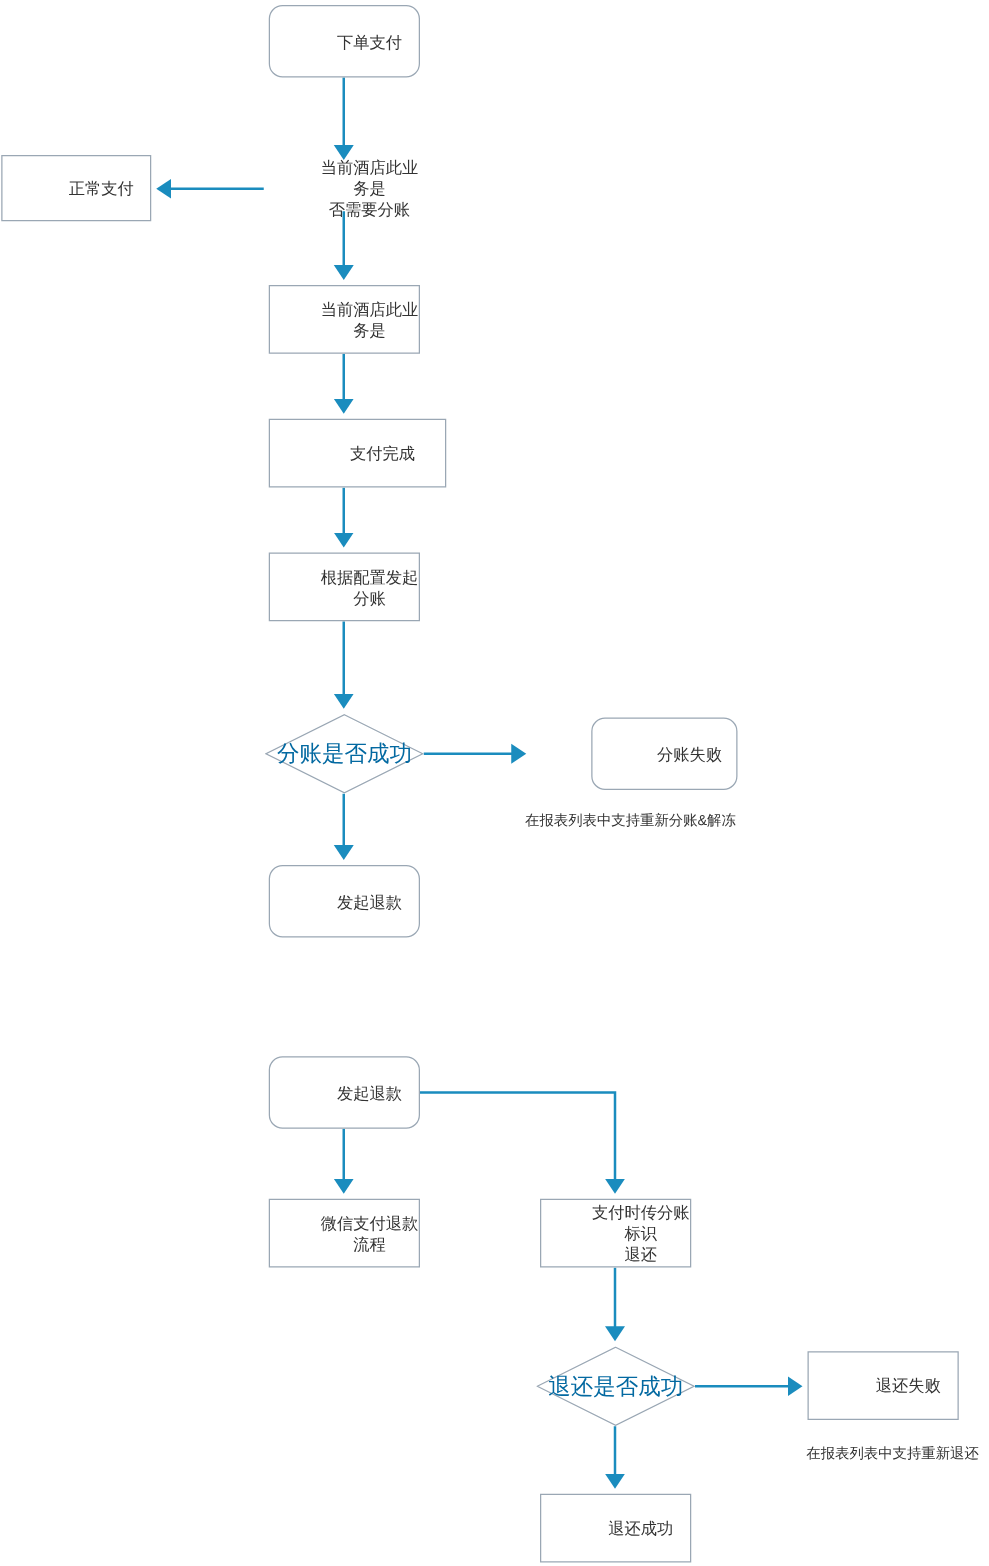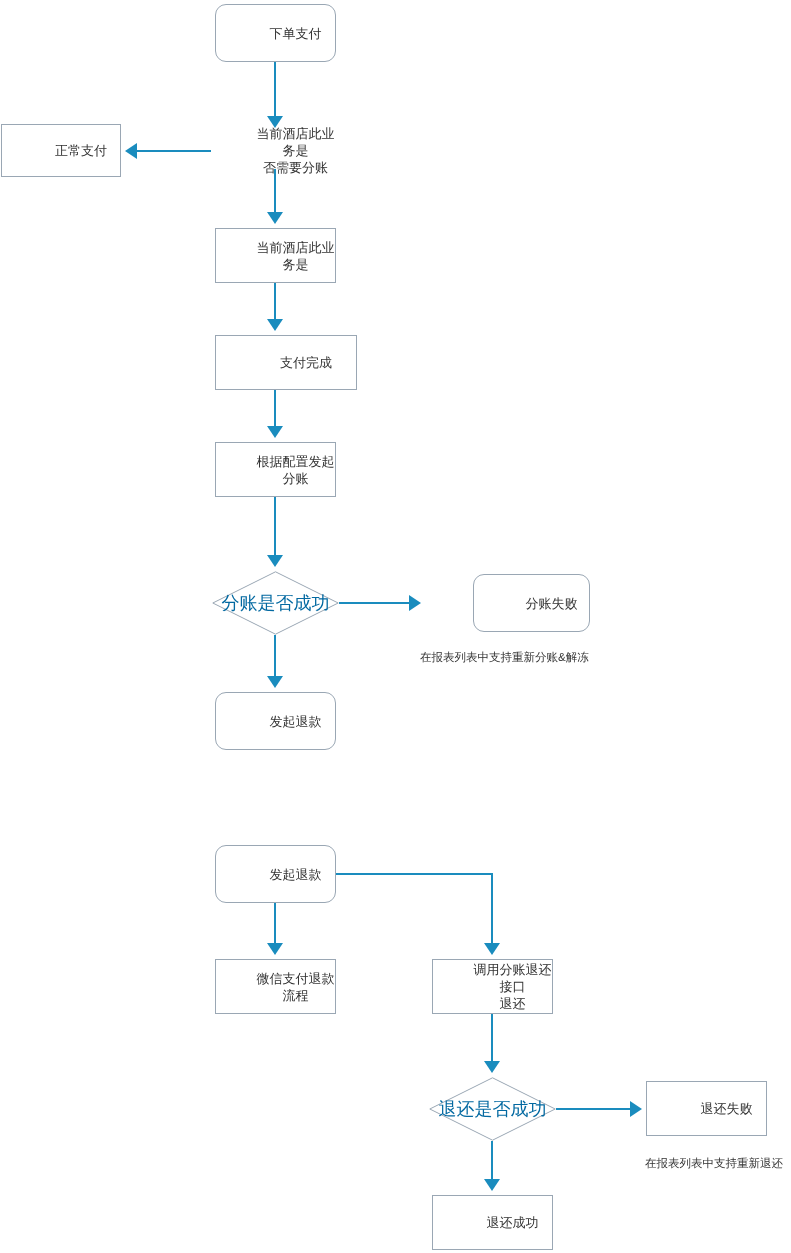--- a/index.html
+++ b/index.html
@@ -121,21 +121,21 @@
       <div class="diamond-wrap" style="left: 212px; top: 571px; width: 127px; height: 64px;">
         <svg class="diamond-shape" width="127" height="64" viewBox="0 0 127 64">
           <polygon points="63.5,0.8 126.2,32 63.5,63.2 0.8,32" fill="#ffffff" stroke="#9aa7b4" stroke-width="1"></polygon>
         </svg>
         <div class="diamond-label">分账是否成功</div>
       </div>
       <div class="node rounded" style="left: 425px; top: 574px; width: 117px; height: 58px; margin-left: 48px;">分账失败</div>
       <div class="node rounded" style="left: 215px; top: 692px; width: 121px; height: 58px;">发起退款</div>
       <div class="node rounded" style="left: 215px; top: 845px; width: 121px; height: 58px;">发起退款</div>
       <div class="node rect" style="left: 215px; top: 959px; width: 121px; height: 55px;">微信支付退款流程</div>
-      <div class="node rect" style="left: 432px; top: 959px; width: 121px; height: 55px;">调用分账退还接口
+      <div class="node rect" style="left: 432px; top: 959px; width: 121px; height: 55px;">支付时传分账标识
 退还</div>
       <div class="diamond-wrap" style="left: 429px; top: 1077px; width: 127px; height: 64px;">
         <svg class="diamond-shape" width="127" height="64" viewBox="0 0 127 64">
           <polygon points="63.5,0.8 126.2,32 63.5,63.2 0.8,32" fill="#ffffff" stroke="#9aa7b4" stroke-width="1"></polygon>
         </svg>
         <div class="diamond-label">退还是否成功</div>
       </div>
       <div class="node rect" style="left: 646px; top: 1081px; width: 121px; height: 55px;">退还失败</div>
       <div class="node rect" style="left: 432px; top: 1195px; width: 121px; height: 55px;">退还成功</div>
     </div>

